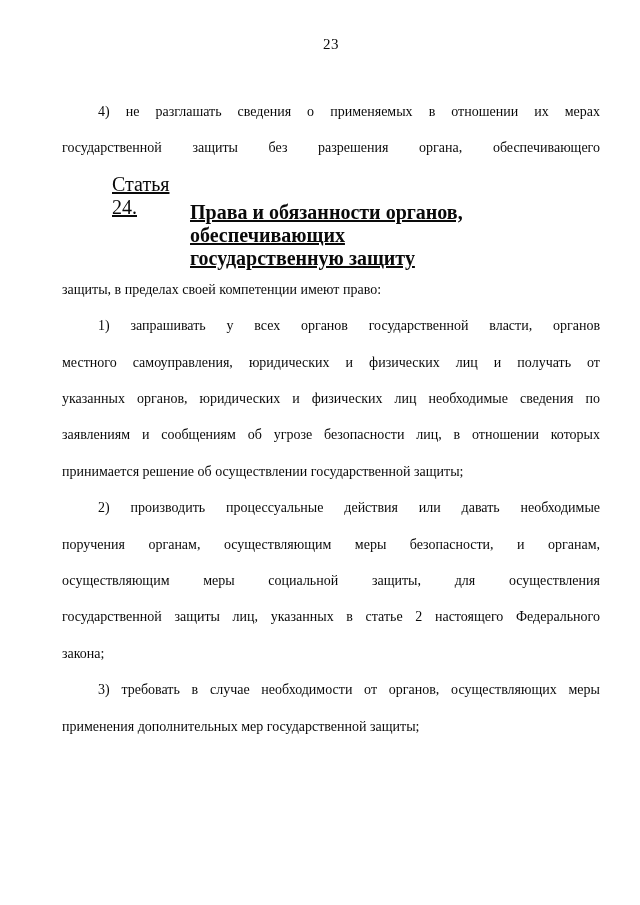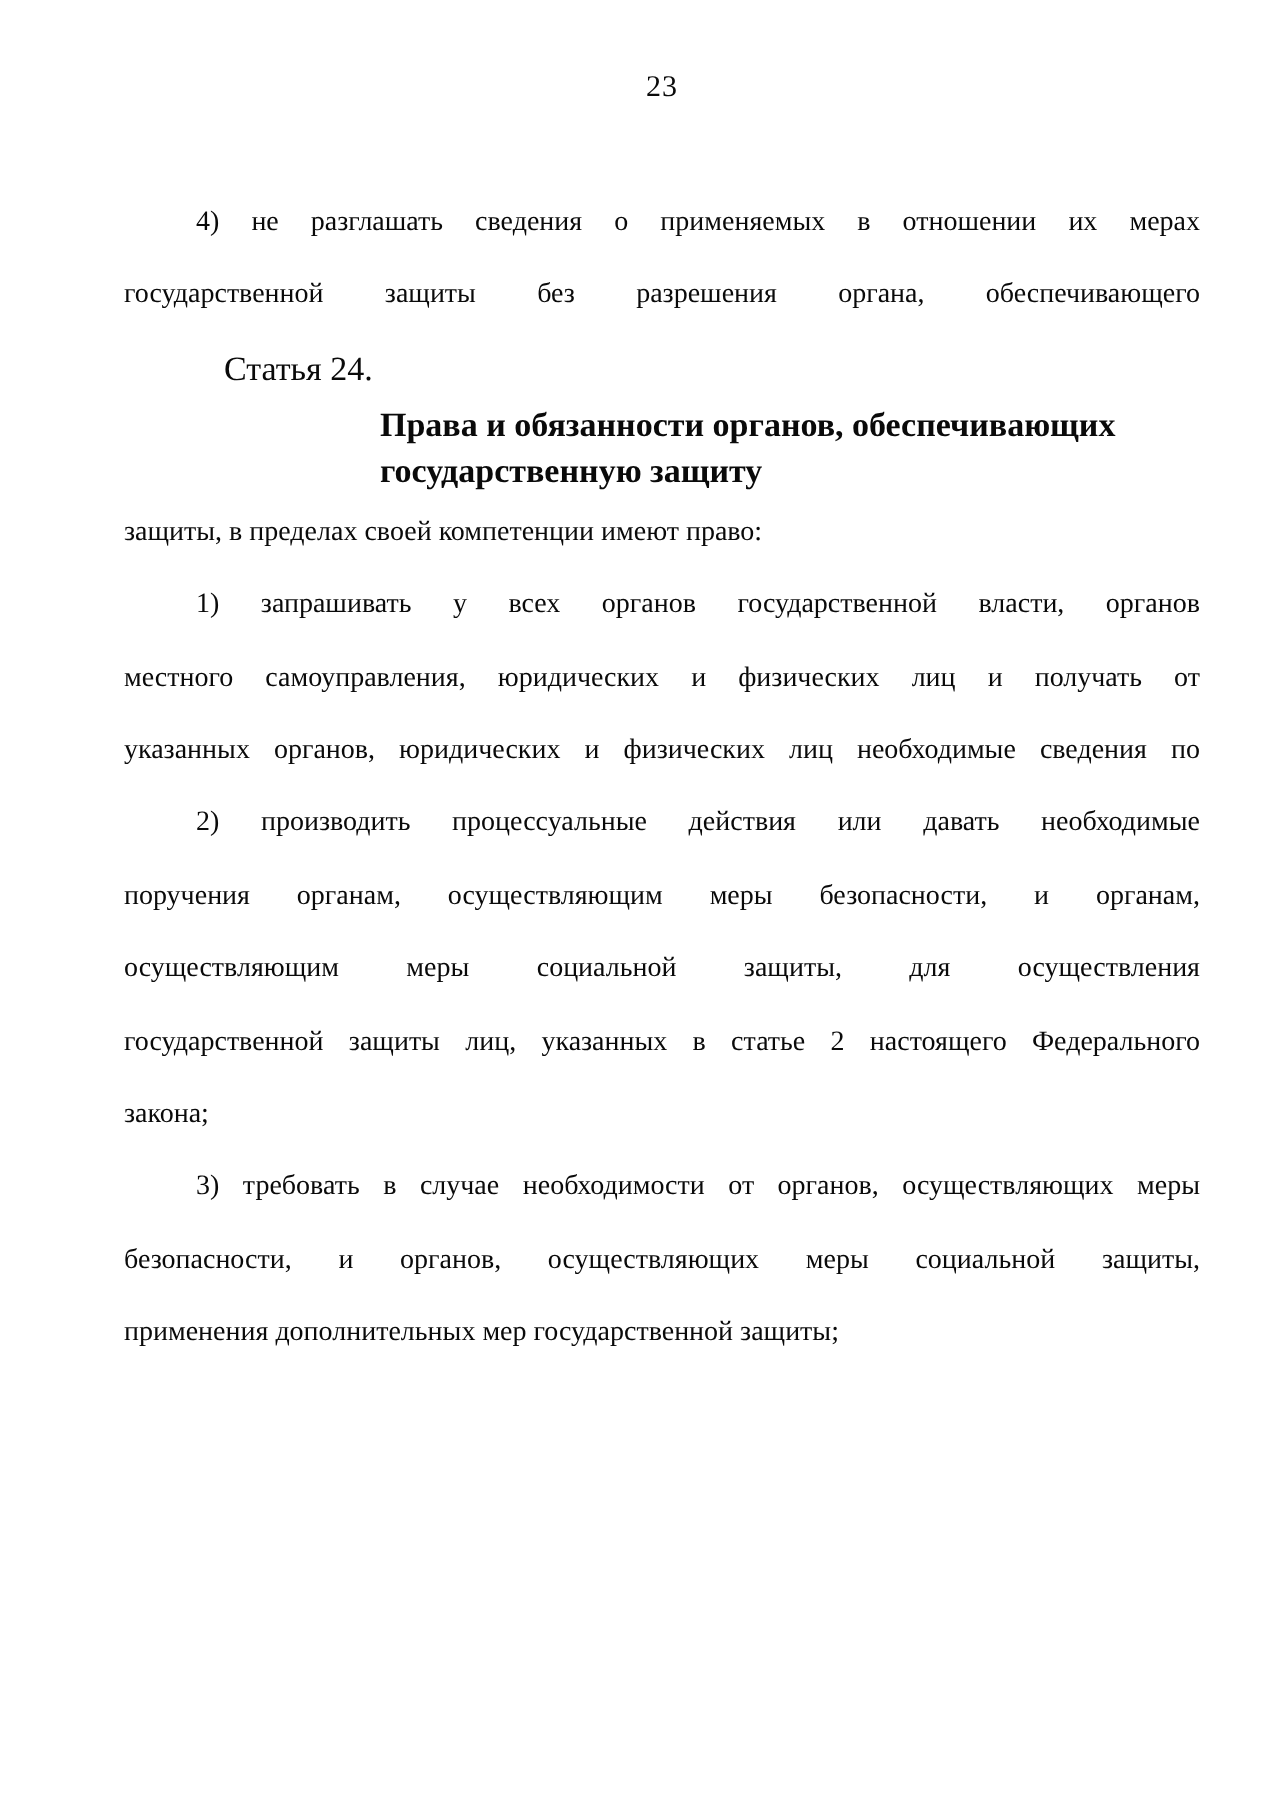--- a/index.html
+++ b/index.html
@@ -39,22 +39,23 @@
   }
   .line.first {
     text-indent: 36px;
   }
   .line.last {
     text-align-last: left;
   }
   .article {
     display: flex;
     margin: 6px 0 2px 50px;
-    font-size: 17px;
+    font-size: 20px;
     line-height: 23px;
+    text-decoration: underline;
   }
   .article-label {
     flex: 0 0 78px;
     width: 78px;
   }
   .article-title {
     font-weight: 700;
     margin-top: 28px;
   }
 </style>
@@ -75,27 +76,28 @@
           <div>государственную защиту</div>
         </div>
       </div>
       <div class="para">
         <div class="line last">защиты, в пределах своей компетенции имеют право:</div>
       </div>
       <div class="para">
         <div class="line first">1) запрашивать у всех органов государственной власти, органов</div>
         <div class="line">местного самоуправления, юридических и физических лиц и получать от</div>
         <div class="line">указанных органов, юридических и физических лиц необходимые сведения по</div>
+        <div class="line">заявлениям и сообщениям об угрозе безопасности лиц, в отношении которых</div>
+        <div class="line last">принимается решение об осуществлении государственной защиты;</div>
       </div>
       <div class="para">
         <div class="line first">2) производить процессуальные действия или давать необходимые</div>
         <div class="line">поручения органам, осуществляющим меры безопасности, и органам,</div>
         <div class="line">осуществляющим меры социальной защиты, для осуществления</div>
         <div class="line">государственной защиты лиц, указанных в статье 2 настоящего Федерального</div>
         <div class="line last">закона;</div>
       </div>
       <div class="para">
         <div class="line first">3) требовать в случае необходимости от органов, осуществляющих меры</div>
-        <div class="line">безопасности, и органов, осуществляющих меры социальной защиты,</div>
         <div class="line last">применения дополнительных мер государственной защиты;</div>
       </div>
     </div>
 </div>
 
 </body></html>

